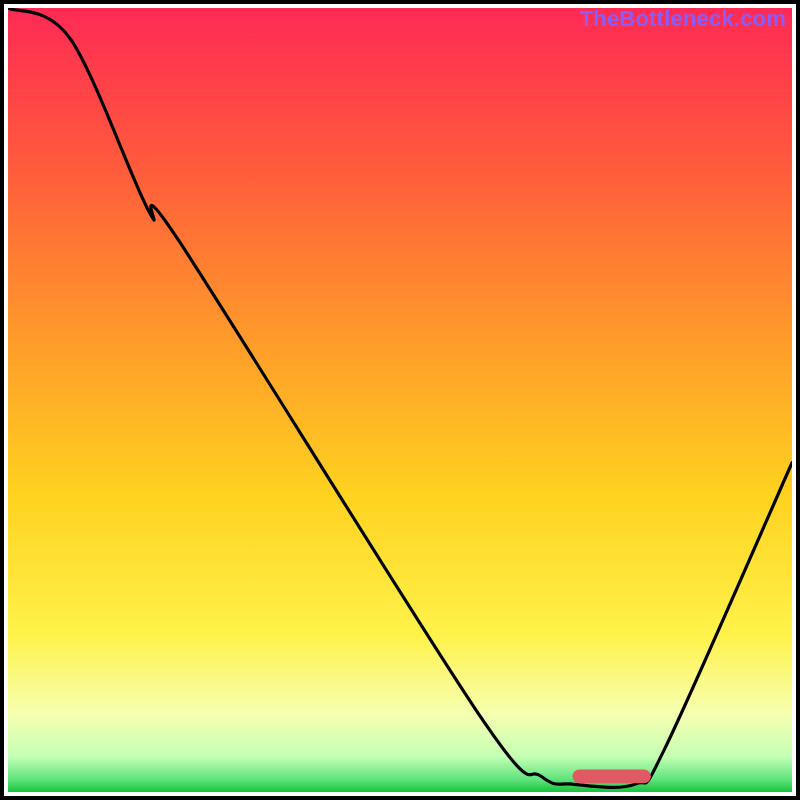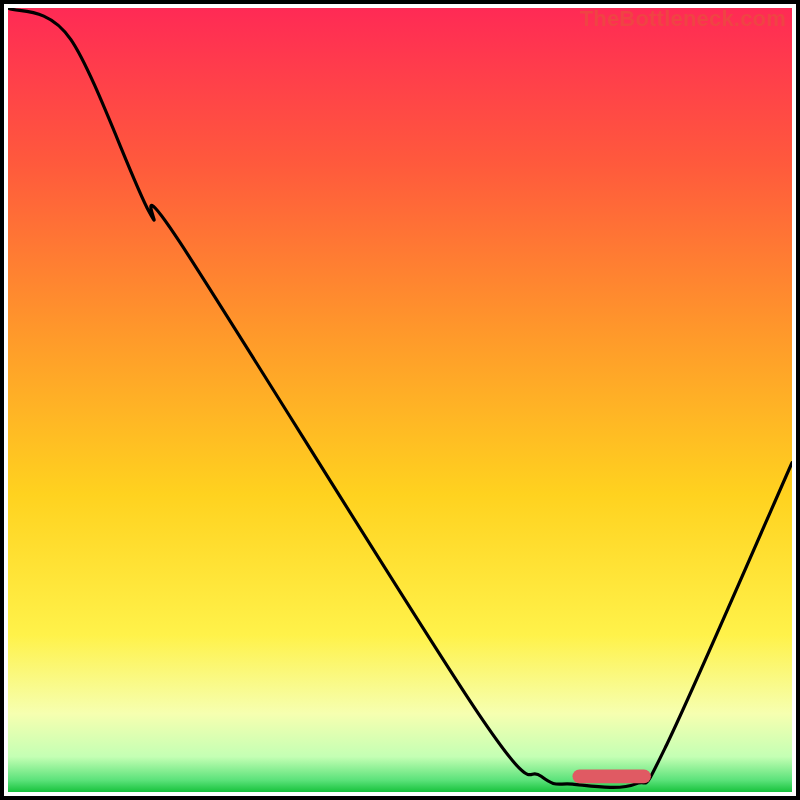--- a/index.html
+++ b/index.html
@@ -24,21 +24,21 @@
     right: 4px;
     bottom: 4px;
   }
   .watermark {
     position: absolute;
     top: -2px;
     right: 6px;
     font-family: Arial, Helvetica, sans-serif;
     font-size: 22px;
     font-weight: 600;
-    color: #ef4444;
+    color: #8b5cf6;
     letter-spacing: 0.2px;
     user-select: none;
   }
   svg {
     width: 100%;
     height: 100%;
     display: block;
   }
 </style>
 </head>

